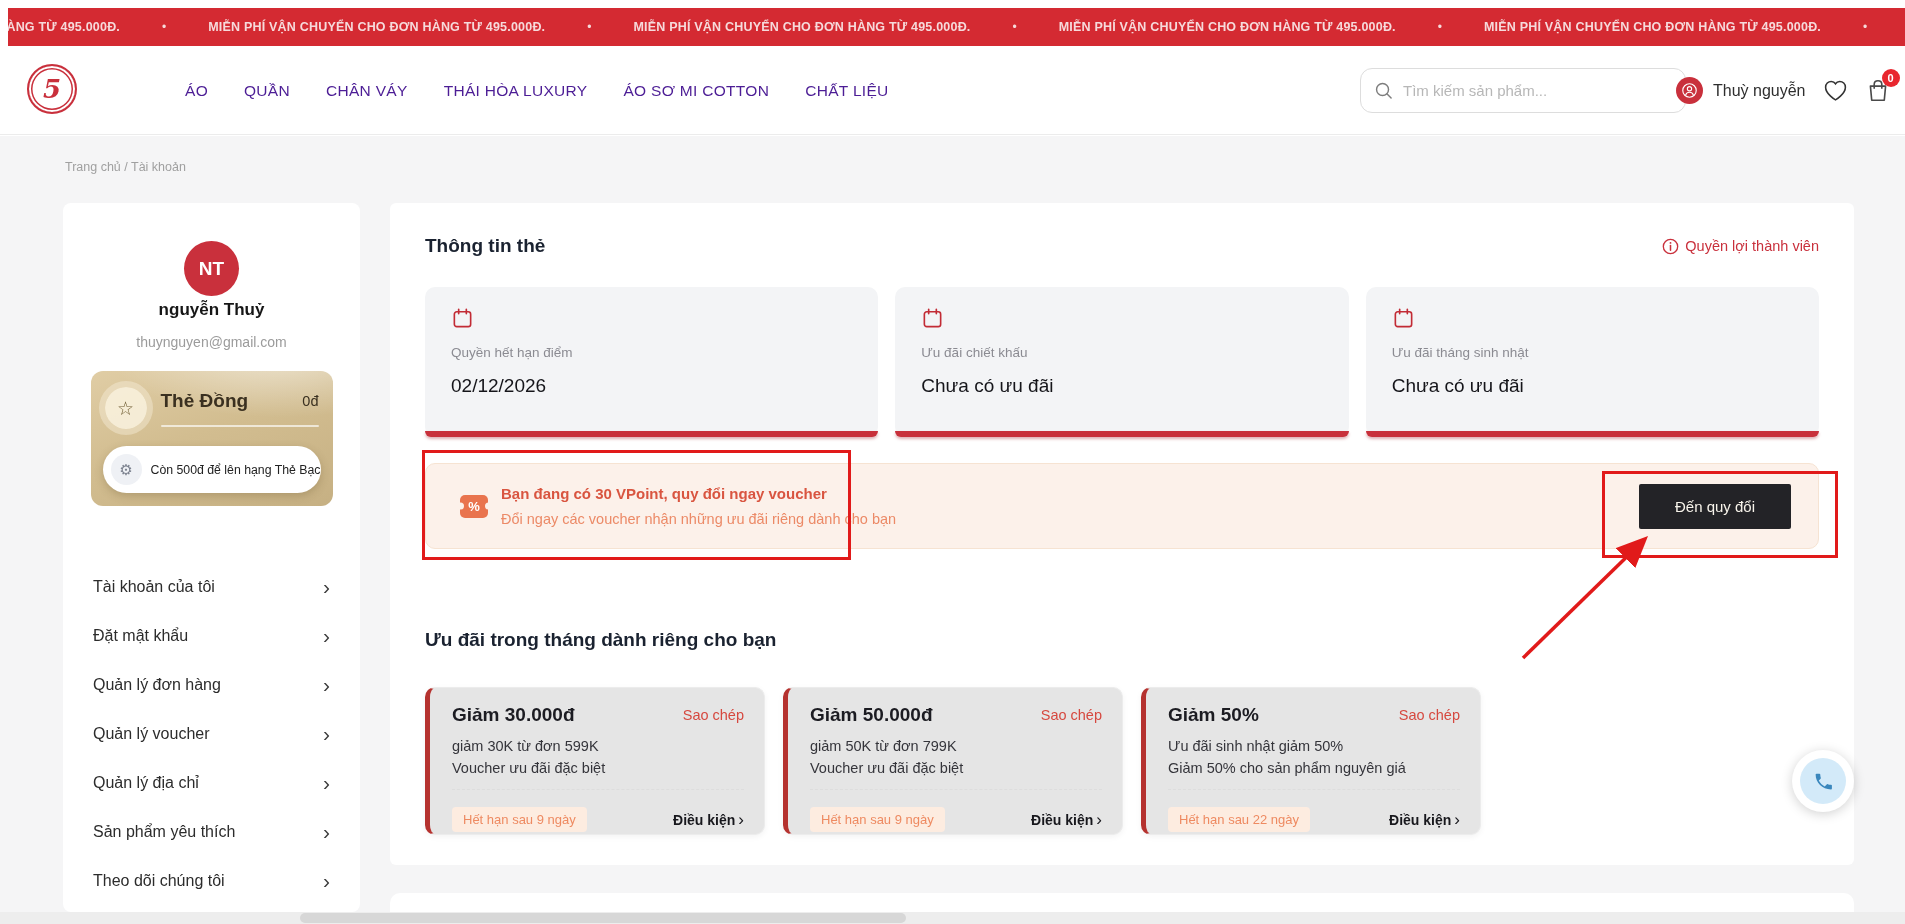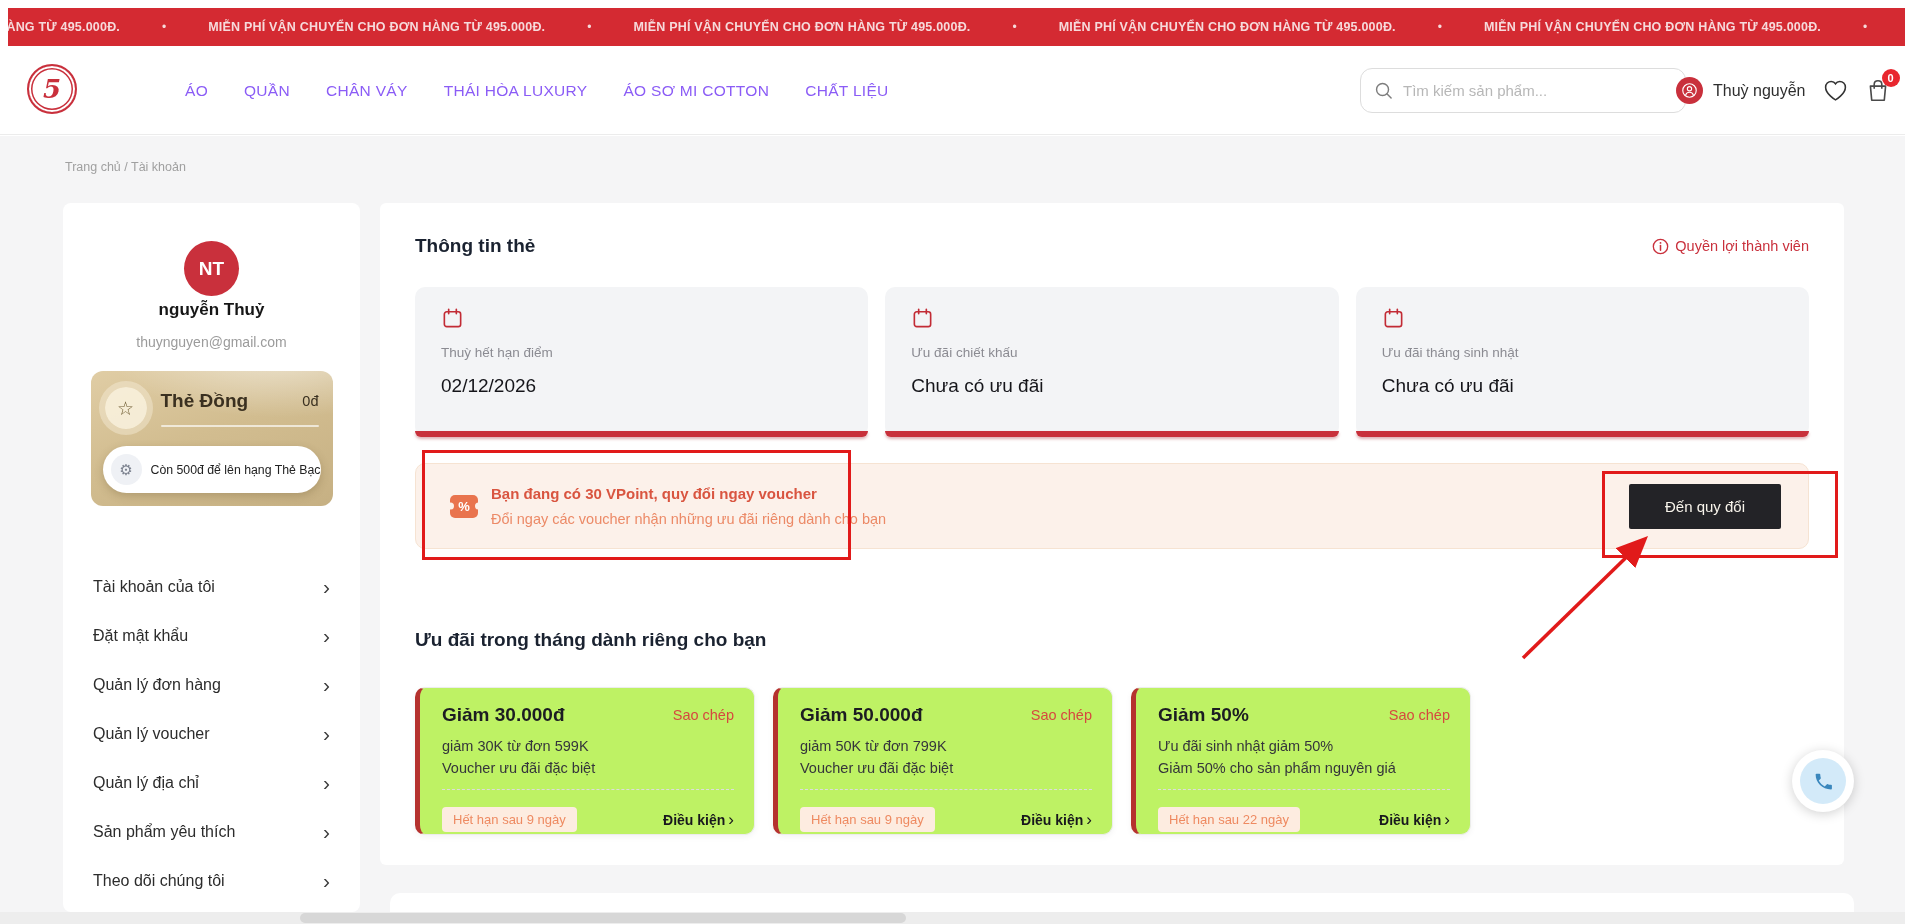--- a/index.html
+++ b/index.html
@@ -14,21 +14,21 @@
   .ticker-track .sep { color:#f6dadb; font-size:12px; margin:0 42px; }
 
   
   .header { position:absolute; left:0; top:46px; width:100%; height:89px; background:#fff;
             border-bottom:1px solid #ececec; }
   .logo { position:absolute; left:27px; top:18px; width:50px; height:50px; border-radius:50%;
           border:2.5px solid #c9303c; box-shadow:inset 0 0 0 2px #fff, inset 0 0 0 3.5px #c9303c;
           display:flex; align-items:center; justify-content:center; background:#fff; }
   .logo span { color:#c9303c; font-family:"DejaVu Serif", serif; font-weight:bold; font-size:26px; font-style:italic; }
   .nav { position:absolute; left:185px; top:0; height:89px; display:flex; align-items:center; gap:36px; }
-  .nav .nav-item { font-size:15.5px; color:#8b5cf6; font-weight:500; letter-spacing:.3px; cursor:pointer; }
+  .nav .nav-item { font-size:15.5px; color:#4c1d95; font-weight:500; letter-spacing:.3px; cursor:pointer; }
   .search { position:absolute; left:1360px; top:22px; width:326px; height:45px; border:1px solid #ddd;
             border-radius:12px; display:flex; align-items:center; padding-left:13px; background:#fff; }
   .search input { border:none; outline:none; font-size:15px; color:#444; width:215px; margin-left:10px;
                   font-family:"Liberation Sans", sans-serif; }
   .search input::placeholder { color:#b7b7b7; }
   .account { position:absolute; left:1676px; top:0; height:89px; display:flex; align-items:center; }
   .user-badge { width:27px; height:27px; border-radius:50%; background:#c9303c; display:flex;
                 align-items:center; justify-content:center; }
   .account .acct-name { font-size:16px; color:#2e2e2e; margin-left:10px; }
   .icon-btn { margin-left:17px; position:relative; display:flex; align-items:center; cursor:pointer; }
@@ -69,21 +69,21 @@
                  align-items:center; justify-content:center; }
   .gear-circle span { font-size:15px; color:#7c828f; }
   .tier-pill .pill-text { font-size:12.3px; color:#222; margin-left:9px; }
 
   .side-menu { margin-top:56px; padding:0 30px; }
   .menu-item { height:49px; display:flex; align-items:center; justify-content:space-between; cursor:pointer;text-align:right; }
   .menu-item .mi-label { font-size:16px; color:#2c2c2c; }
   .menu-item .mi-chev { font-size:21px; color:#3c3c3c; line-height:1; }
 
   
-  .main { position:absolute; left:380px; top:203px; width:1464px; height:662px; background:#fff;
+  .main { position:absolute; left:390px; top:203px; width:1464px; height:662px; background:#fff;
           border-radius:6px; padding:32px 35px 0; }
   .main-head { display:flex; justify-content:space-between; align-items:center; }
   .main-title { font-size:19px; font-weight:700; color:#1a2230; }
   .benefits-link { display:flex; gap:6px; color:#c9303c; font-size:14.5px; cursor:pointer; }
 
   .info-cards { display:flex; gap:17px; margin-top:30px; }
   .info-card { position:relative; flex:1; height:150px; background:#f3f4f6; border-radius:10px;
                padding:20px 26px; }
   .info-card::after { content:""; position:absolute; left:0; right:0; bottom:0; height:6px;
                       background:#c8303b; border-radius:0 0 10px 10px; box-shadow:0 2px 3px rgba(160,30,40,.35); }
@@ -99,21 +99,21 @@
   .ticket::before { left:-3.5px; } .ticket::after { right:-3.5px; }
   .vpoint-texts { margin-left:13px; }
   .vp-title { font-size:15px; font-weight:700; color:#d95540; }
   .vp-sub { font-size:14.5px; color:#ec8a67; margin-top:9px; }
   .redeem-btn { margin-left:auto; margin-right:13px; width:152px; height:45px; background:#232327;
                 color:#f7f3ea; font-size:15px; border:none; border-radius:2px; cursor:pointer;
                 font-family:"Liberation Sans", sans-serif; }
 
   .vouchers-title { margin-top:80px; font-size:19px; font-weight:700; color:#1a2230; }
   .vouchers { display:flex; gap:18px; margin-top:36px; }
-  .voucher { width:340px; height:148px; background:#bef264; border:1px solid #ececec; border-left:5px solid #b5322f;
+  .voucher { width:340px; height:148px; background:#e5e5e5; border:1px solid #ececec; border-left:5px solid #b5322f;
              border-radius:10px; box-shadow:0 2px 6px rgba(0,0,0,.05); padding:16px 20px 0 22px; }
   .v-head { display:flex; justify-content:space-between; align-items:center; }
   .v-title { font-size:19px; font-weight:700; color:#1c1c22; }
   .v-copy { font-size:14.5px; color:#d6483f; cursor:pointer; }
   .v-line { font-size:14.5px; color:#35353b; line-height:22px; }
   .v-line.first { margin-top:9px; }
   .v-divider { border-top:1px dashed #ddd; margin-top:10px; }
   .v-foot { display:flex; justify-content:space-between; align-items:center; margin-top:17px; }
   .v-expiry { background:#fdece0; color:#ee8a61; font-size:13px; padding:5px 11px; border-radius:4px; }
   .v-cond { font-size:14px; font-weight:700; color:#18181d; cursor:pointer; display:flex; align-items:center; gap:3px; }
@@ -277,21 +277,21 @@
       </span>
     </div>
 
     <div class="info-cards">
       <div class="info-card">
         <svg width="23" height="23" viewBox="0 0 24 24" fill="none">
           <rect x="3.5" y="5" width="17" height="15.5" rx="2.5" stroke="#c22b35" stroke-width="1.7"></rect>
           <line x1="8" y1="2.5" x2="8" y2="7" stroke="#c22b35" stroke-width="1.7" stroke-linecap="round"></line>
           <line x1="16" y1="2.5" x2="16" y2="7" stroke="#c22b35" stroke-width="1.7" stroke-linecap="round"></line>
         </svg>
-        <div class="ic-label">Thuỳ hết hạn điểm</div>
+        <div class="ic-label">Quyền hết hạn điểm</div>
         <div class="ic-value">02/12/2026</div>
       </div>
       <div class="info-card">
         <svg width="23" height="23" viewBox="0 0 24 24" fill="none">
           <rect x="3.5" y="5" width="17" height="15.5" rx="2.5" stroke="#c22b35" stroke-width="1.7"></rect>
           <line x1="8" y1="2.5" x2="8" y2="7" stroke="#c22b35" stroke-width="1.7" stroke-linecap="round"></line>
           <line x1="16" y1="2.5" x2="16" y2="7" stroke="#c22b35" stroke-width="1.7" stroke-linecap="round"></line>
         </svg>
         <div class="ic-label">Ưu đãi chiết khấu</div>
         <div class="ic-value">Chưa có ưu đãi</div>

